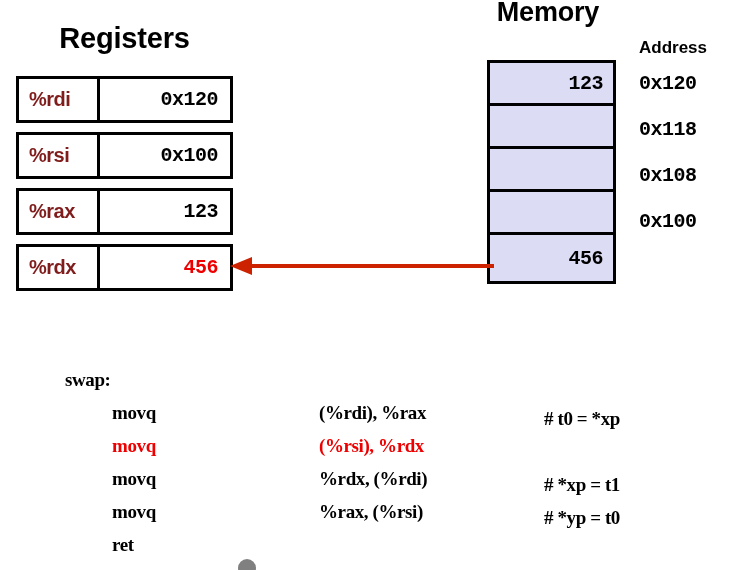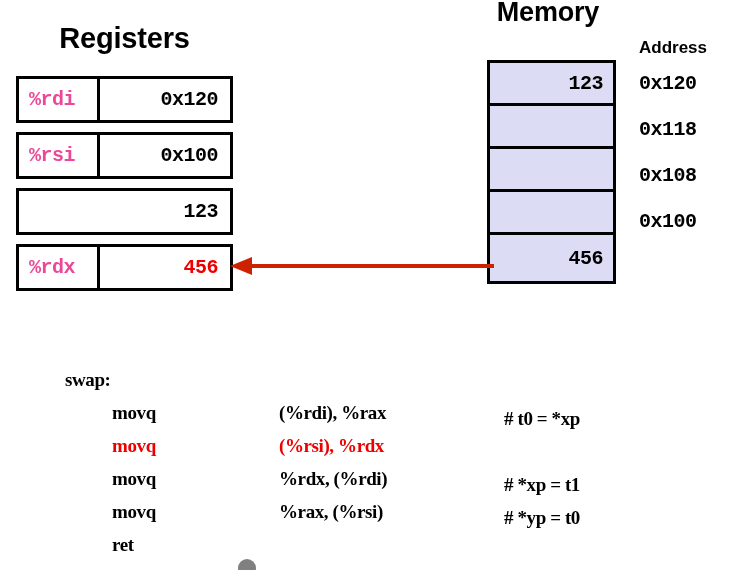--- a/index.html
+++ b/index.html
@@ -66,24 +66,24 @@
   }
   .reg-name {
     width: 81px;
     box-sizing: border-box;
     height: 100%;
     border-right: 3px solid #000000;
     display: flex;
     align-items: center;
     justify-content: flex-start;
     padding-left: 10px;
-    font-family: Liberation Mono, monospace;
-    font-weight: bold;
-    font-size: 20px;
-    color: #ec4899;
+    font-family: Liberation Sans, sans-serif;
+    font-weight: bold;
+    font-size: 20px;
+    color: #7f1d1d;
     letter-spacing: -0.5px;
   }
   .reg-value {
     flex: 1;
     height: 100%;
     display: flex;
     align-items: center;
     justify-content: flex-end;
     padding-right: 12px;
     font-family: "Liberation Mono", monospace;
@@ -157,21 +157,21 @@
   }
   .code-line {
     height: 33px;
     display: flex;
     align-items: center;
     white-space: pre;
   }
   .code-line.hl { color: #ee0000; }
   .c-label  { width: 23px; }
   .c-mnem   { width: 167px; padding-left: 24px; }
-  .c-ops    { width: 225px; }
+  .c-ops    { width: 225px; margin-left: 40px; }
   .c-cmt    { width: 200px; margin-top: 12px; }
 
   
   #page-dot {
     position: absolute;
     left: 238px;
     top: 559px;
     width: 18px;
     height: 18px;
     border-radius: 50%;
@@ -190,20 +190,21 @@
 <div id="registers-table">
     <div class="reg-row">
       <div class="reg-name">%rdi</div>
       <div class="reg-value">0x120</div>
     </div>
     <div class="reg-row">
       <div class="reg-name">%rsi</div>
       <div class="reg-value">0x100</div>
     </div>
     <div class="reg-row">
+      <div class="reg-name">%rax</div>
       <div class="reg-value">123</div>
     </div>
     <div class="reg-row">
       <div class="reg-name">%rdx</div>
       <div class="reg-value hl">456</div>
     </div>
   </div>
 
 <div id="memory-block">
     <div class="mem-cell">123</div>

